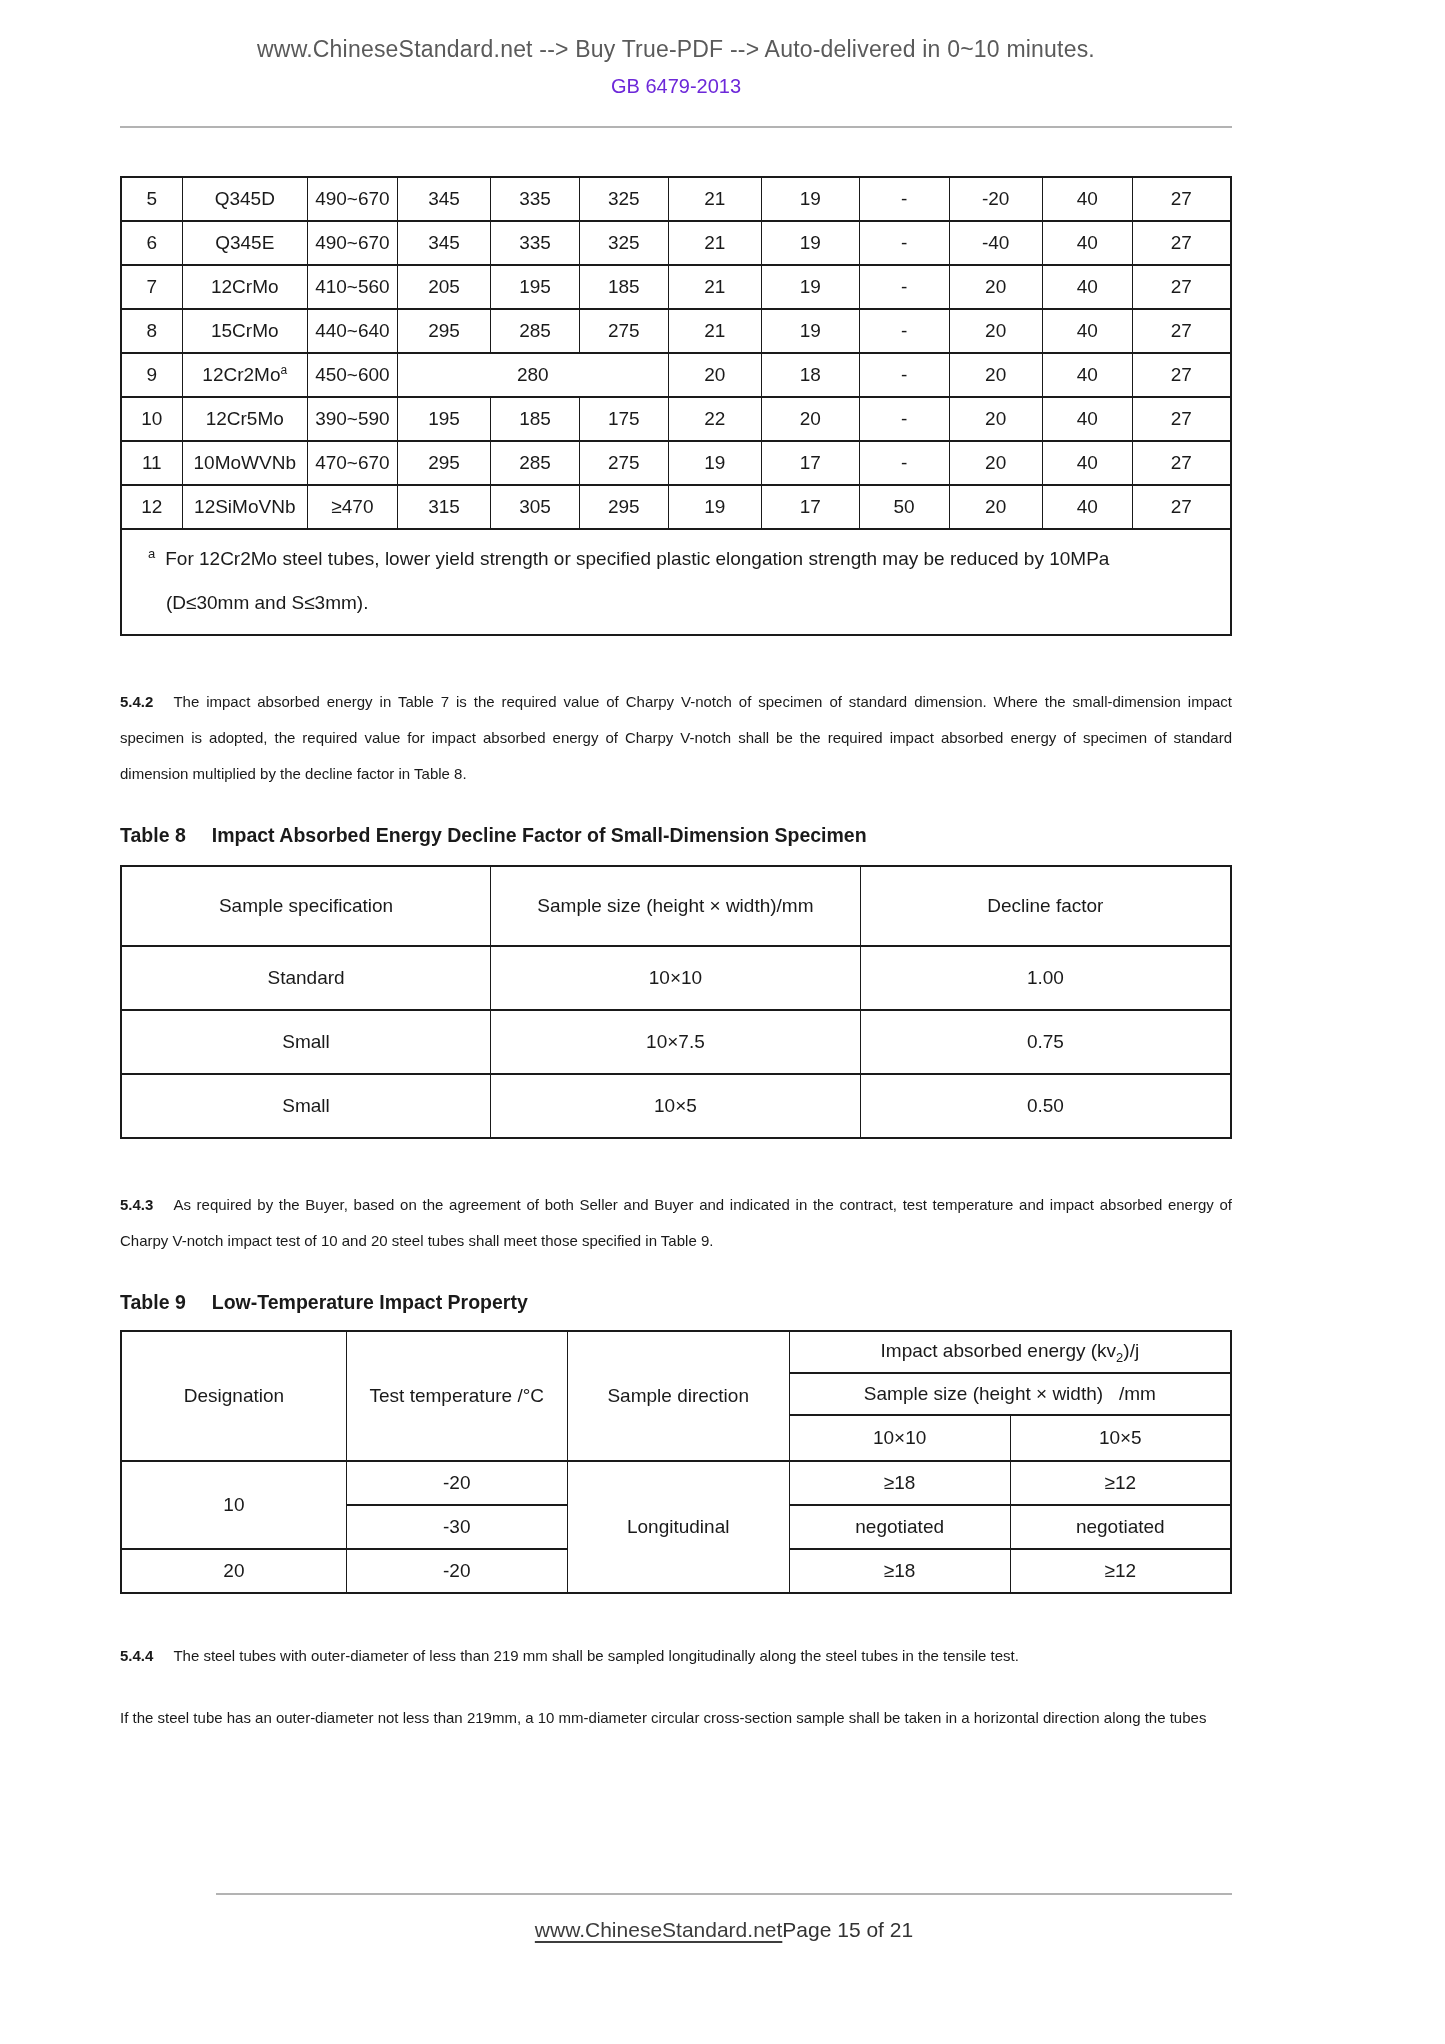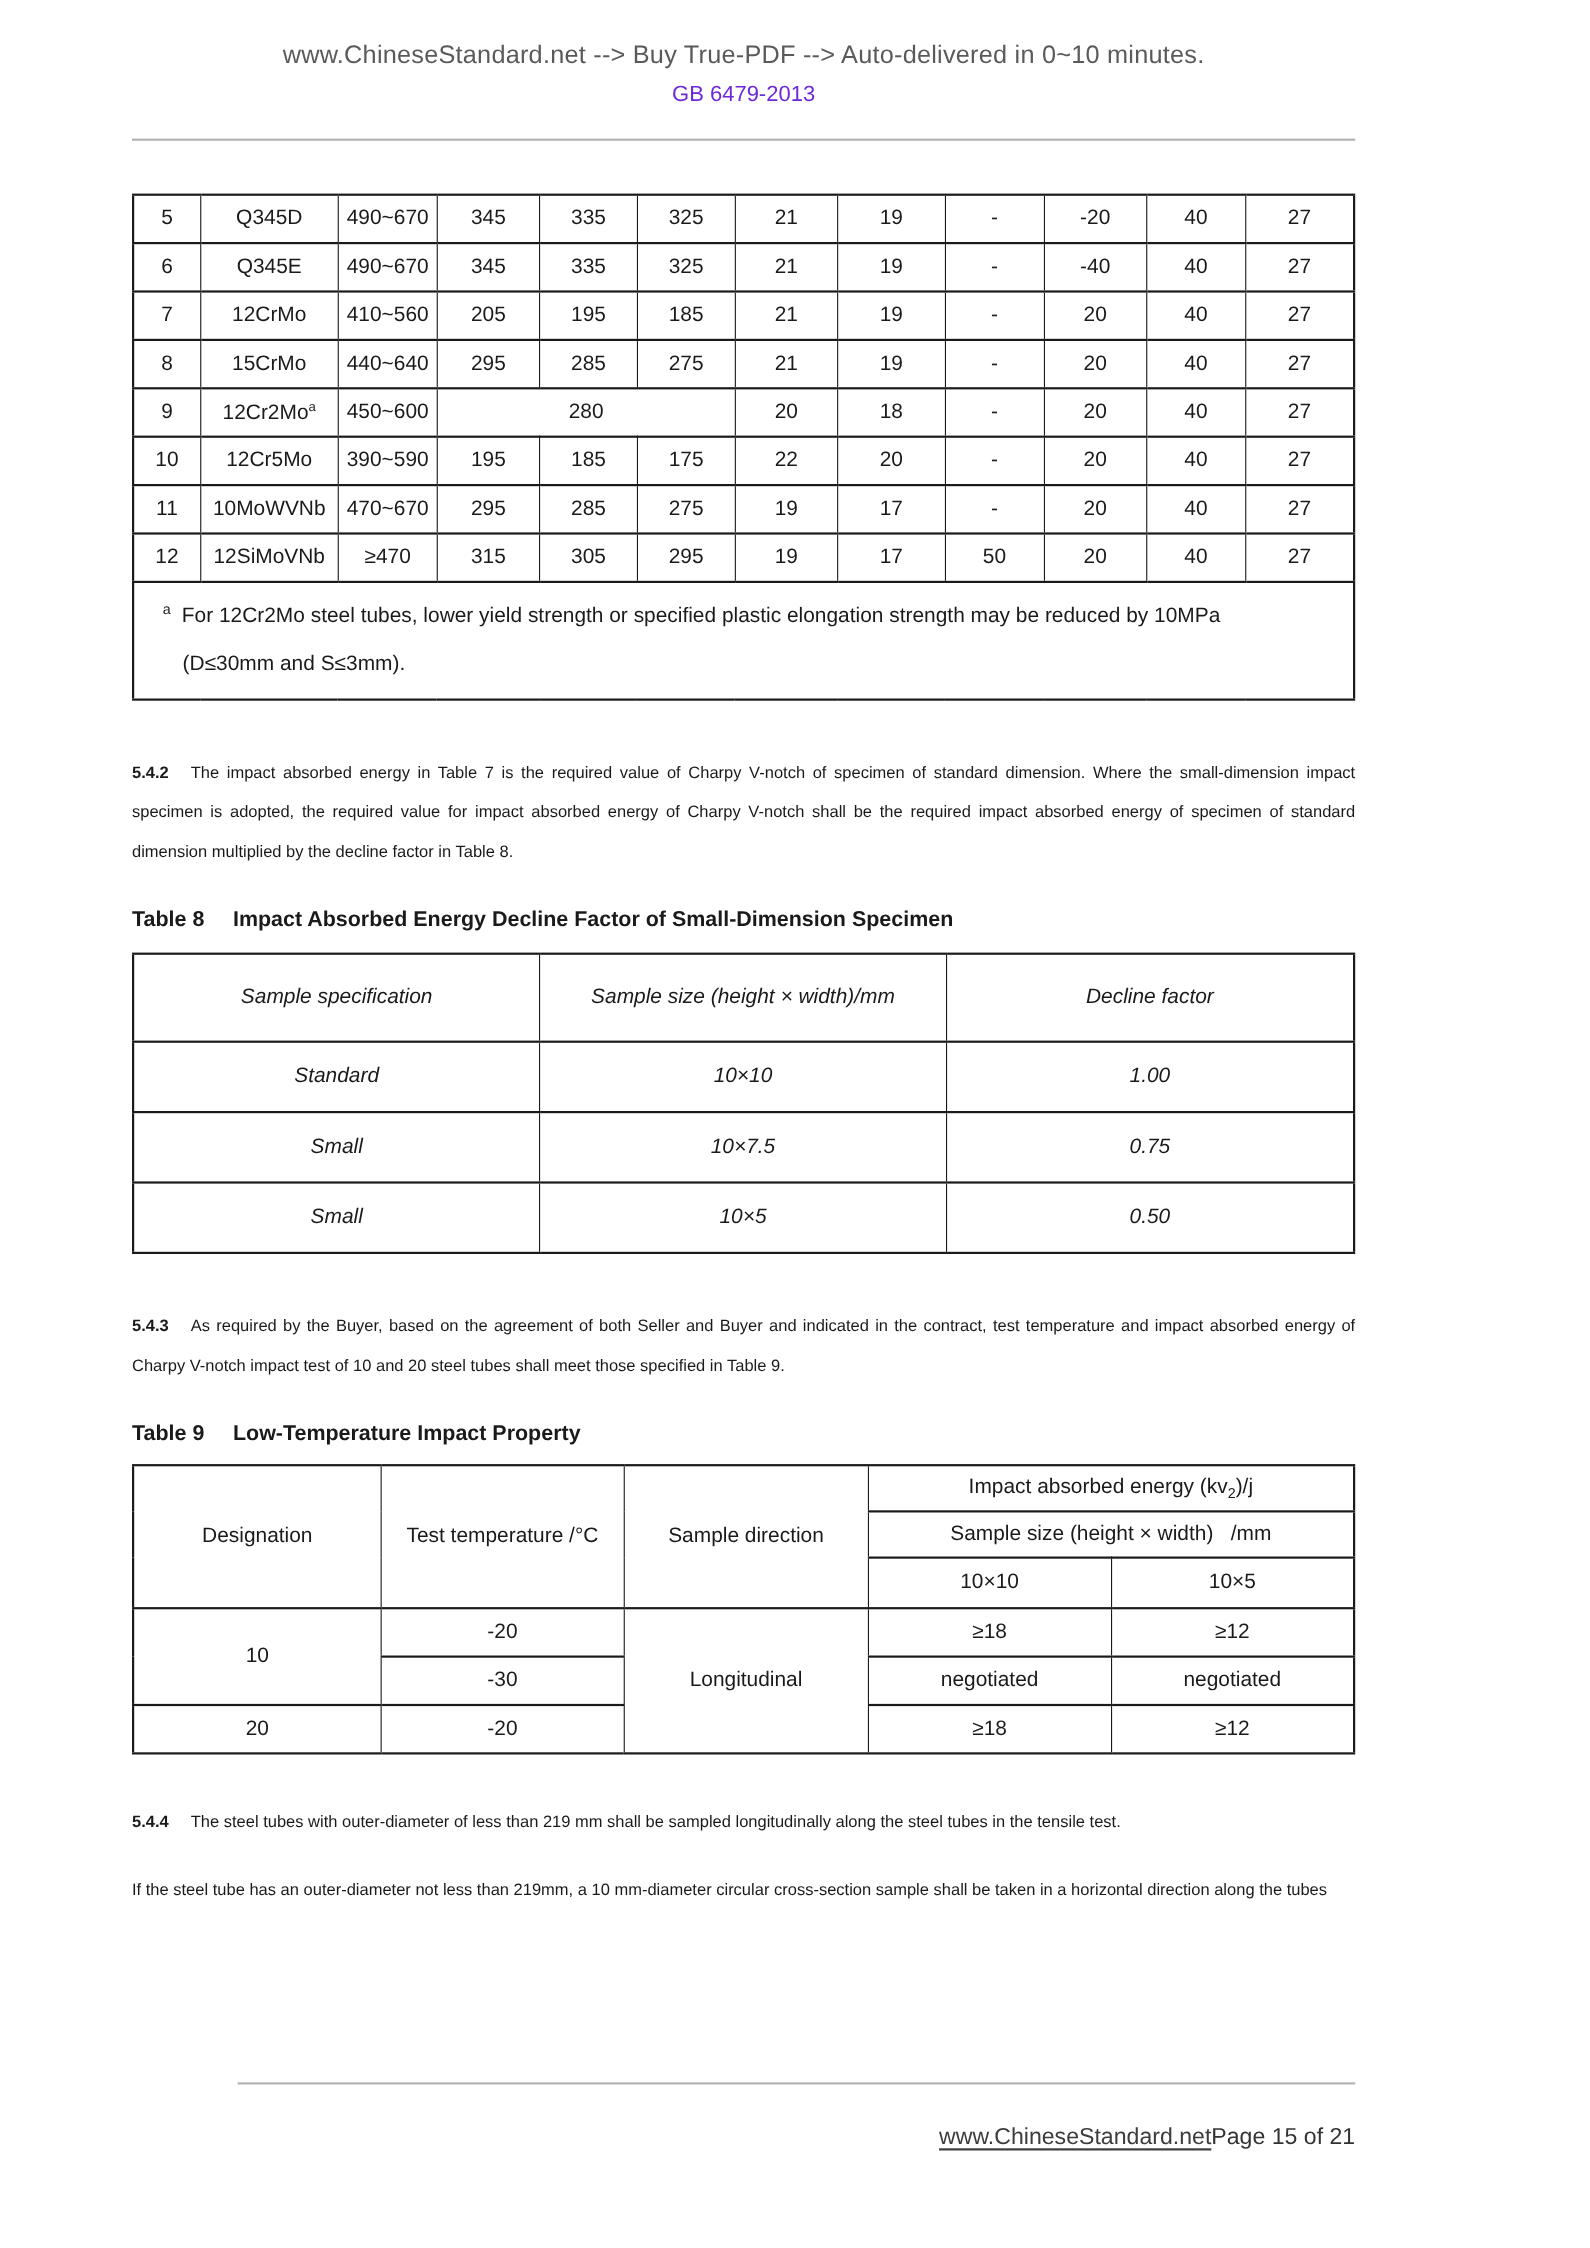--- a/index.html
+++ b/index.html
@@ -33,35 +33,35 @@
   
   .para { font-size:15px; line-height:36px; text-align:justify; margin-top:48px; }
   .para .num { font-weight:bold; padding-right:20px; }
   .para.cont { margin-top:26px; }
 
   
   .tbl-title { text-align:left; font-weight:bold; font-size:19.5px; margin-top:32px; }
   .tbl-title .lbl { margin-right:26px; }
 
   
-  table.t8 { margin-top:18px;font-style:italic; }
+  table.t8 { margin-top:18px; }
   table.t8 td.hcell { height:78px; }
   table.t8 td.dcell { height:62px; }
 
   
   table.t9 { margin-top:16px; }
   table.t9 td { height:40px; }
   table.t9 td.sizes { height:44px; }
   table.t9 td.drow { height:42px; }
   td.prewrap { white-space:pre-wrap; }
   sub.kv { font-size:13px; vertical-align:sub; }
 
   
   .footer { position:absolute; top:1893px; left:216px; width:1016px; }
-  .footer .frow { display:flex; justify-content:flex-end; align-items:baseline; margin-top:36px; }
+  .footer .frow { display:flex; justify-content:center; align-items:baseline; margin-top:23px; }
   .f-link { color:#3d3d3d; font-size:21px; text-decoration:underline; text-decoration-thickness:2px; text-underline-offset:4px; cursor:pointer; }
   .f-page { color:#333; font-size:21px; }
   .f-page b { font-weight:normal; }
 </style>
 </head>
 <body>
 
 <div class="page">
   <div class="content">
 

